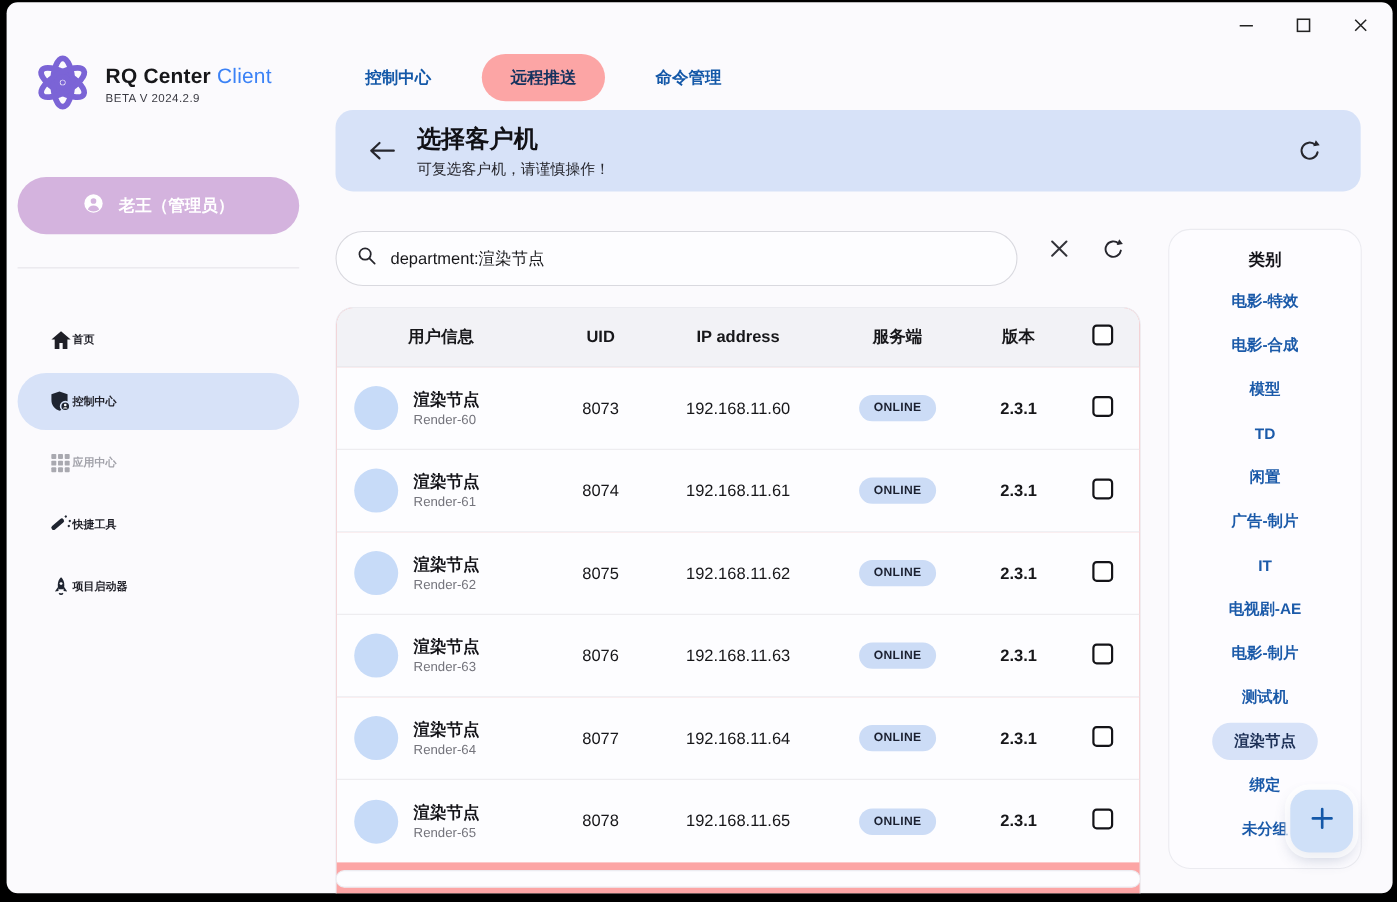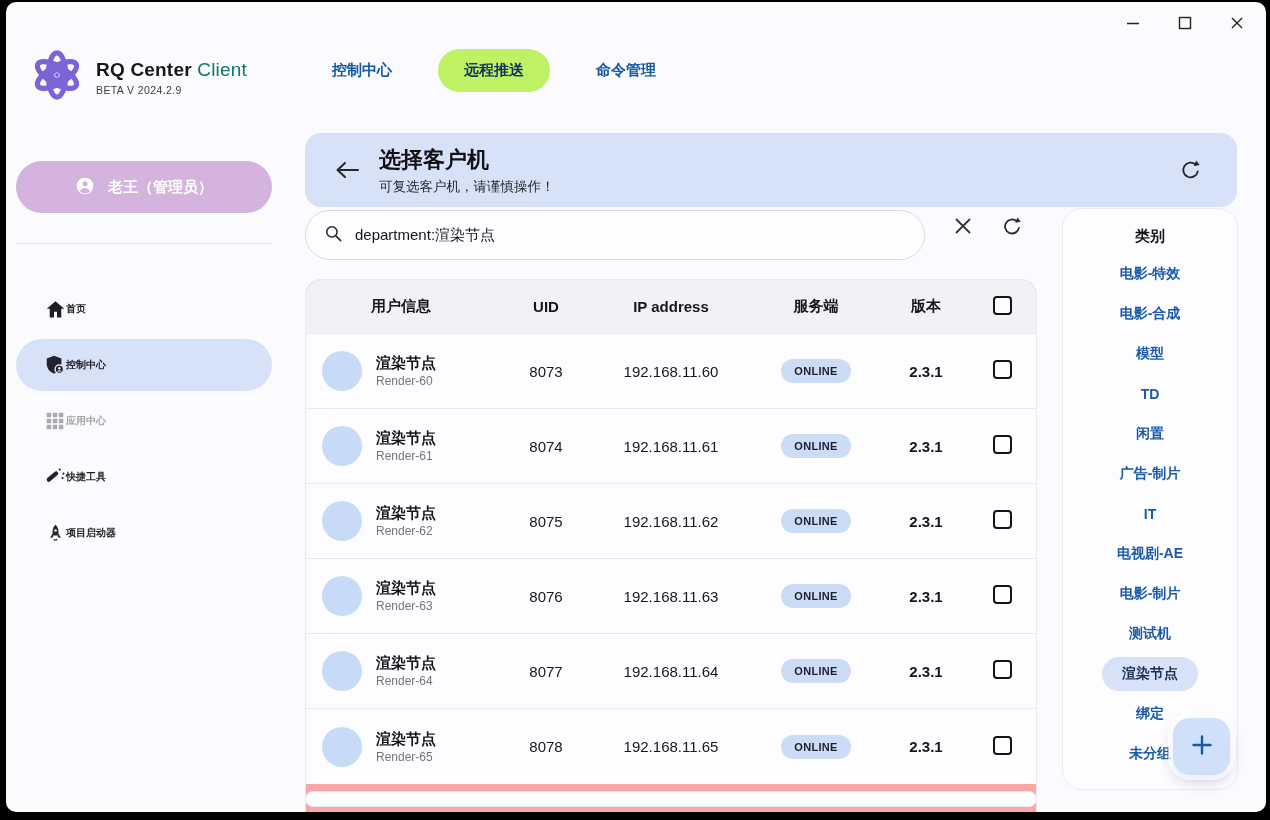--- a/index.html
+++ b/index.html
@@ -11,43 +11,43 @@
 
   
   .win-controls { position:absolute; top:6px; right:6px; display:flex; gap:30px; padding:4px 12px; z-index:50; }
   .win-btn { width:22px; height:22px; display:flex; align-items:center; justify-content:center; cursor:pointer; }
 
   
   .sidebar { position:absolute; left:0; top:0; bottom:0; width:292px; }
   .logo-row { position:absolute; left:22px; top:44px; display:flex; align-items:center; gap:10px; }
   .brand-line { font-size:19px; letter-spacing:.2px; }
   .brand-bold { font-weight:800; }
-  .brand-light { font-weight:400; color:#0f766e; }
+  .brand-light { font-weight:400; color:#3b82f6; }
   .brand-version { font-size:10.5px; color:#3a3a42; margin-top:3px; letter-spacing:.4px; }
 
   .user-badge { position:absolute; left:10px; top:159px; width:256px; height:52px;
                 background:#d4b3de; border-radius:26px; display:flex; align-items:center;
                 justify-content:center; gap:13px; color:#fff; font-weight:700; font-size:15px; cursor:pointer; }
 
   .side-divider { position:absolute; left:10px; top:241px; width:256px; height:1px; background:#e6e3e9; }
 
   .nav { position:absolute; left:10px; top:281px; width:256px; display:flex; flex-direction:column; gap:4px; }
   .nav-item { height:52px; border-radius:26px; display:flex; align-items:center; 
               padding-left:28px; font-size:10px; font-weight:600; color:#1f1f27; cursor:pointer; }
   .nav-item.active { background:#d7e2f8; }
   .nav-item.disabled { color:#a3a3ab; cursor:default; }
   .nav-item .nicon { width:22px; height:22px; display:flex; align-items:center; justify-content:center; }
 
   
   .topnav { position:absolute; left:318px; top:44px; height:48px; display:flex; align-items:center; gap:38px; }
   .tab { font-size:15px; font-weight:700; color:#1458a8; cursor:pointer; padding:12px 8px; }
-  .tab.active { background:#bef264; border-radius:24px; color:#15325e; padding:12px 26px; }
-
-  
-  .banner { position:absolute; left:299px; top:131px; width:932px; height:74px;
+  .tab.active { background:#fca5a5; border-radius:24px; color:#15325e; padding:12px 26px; }
+
+  
+  .banner { position:absolute; left:299px; top:98px; width:932px; height:74px;
             background:#d7e2f8; border-radius:16px; display:flex; align-items:center; }
   .back-btn { margin-left:24px; width:36px; height:36px; display:flex; align-items:center; justify-content:center; cursor:pointer; }
   .banner-titles { margin-left:14px; }
   .banner-title { font-size:22px; font-weight:800; color:#111116; }
   .banner-sub { font-size:13.5px; color:#26262d; margin-top:3px; }
   .banner-refresh { margin-left:auto; margin-right:30px; width:34px; height:34px;
                     display:flex; align-items:center; justify-content:center; cursor:pointer; }
 
   
   .search-row { position:absolute; left:299px; top:208px; width:932px; height:50px; display:flex; }

